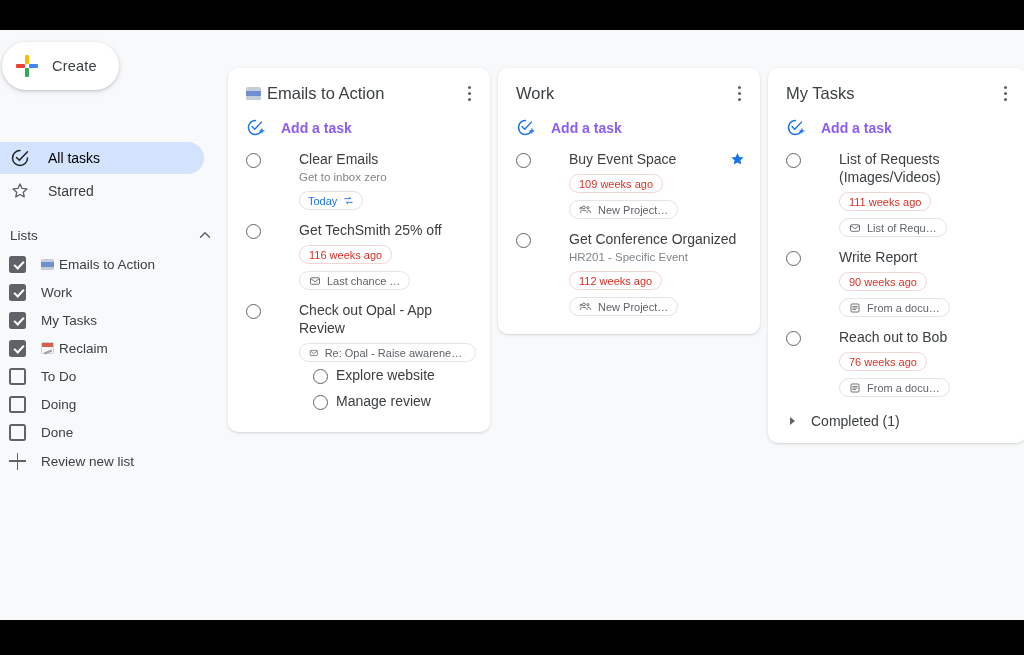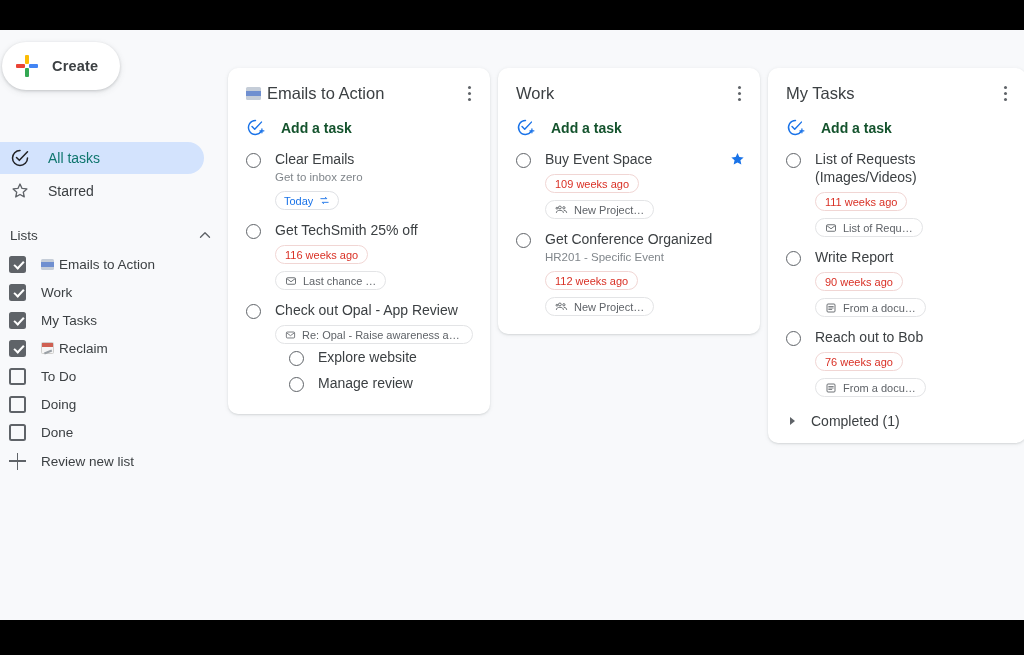--- a/index.html
+++ b/index.html
@@ -20,36 +20,36 @@
     background:#f8f9fb;
   }
   .create-btn{
     position:absolute;left:2px;top:12px;
     display:flex;align-items:center;gap:14px;
     height:48px;padding:0 22px 0 14px;
     background:#fff;border-radius:26px;
     box-shadow:0 1px 3px rgba(60,64,67,.22), 0 2px 7px rgba(60,64,67,.10);
     cursor:pointer;
   }
-  .create-btn .label{font-size:14.5px;color:#3c4043;letter-spacing:.2px;font-weight:bold;}
+  .create-btn .label{font-size:14.5px;color:#3c4043;letter-spacing:.2px;}
   .gplus{position:relative;width:22px;height:22px;flex:none;}
   .gplus i{position:absolute;display:block;border-radius:1px;}
   .gplus .g-l{left:0;top:9px;width:9px;height:4px;background:#ea4335;}
   .gplus .g-r{right:0;top:9px;width:9px;height:4px;background:#4285f4;}
   .gplus .g-t{left:9px;top:0;width:4px;height:9px;background:#fbbc05;}
   .gplus .g-b{left:9px;bottom:0;width:4px;height:9px;background:#34a853;}
 
   .nav{position:absolute;left:0;top:112px;width:228px;}
   .nav-item{
     display:flex;align-items:center;gap:18px;
     height:32px;margin:0 24px 0 0;padding-left:10px;
     border-radius:0 16px 16px 0;cursor:pointer;
     font-size:14px;color:#3c4043;
   }
-  .nav-item.active{background:#d3e3fd;color:#0f766e;}
+  .nav-item.active{background:#d3e3fd;color:#000000;}
   .nav-item + .nav-item{margin-top:1px;}
   .nav-ico{width:20px;height:20px;flex:none;display:block;}
 
   .lists-hdr{
     position:absolute;left:0;top:192px;width:204px;
     display:flex;align-items:center;justify-content:space-between;
     padding:0 12px 0 10px;height:26px;cursor:pointer;gap:7px;
   }
   .lists-hdr .t{font-size:13.5px;color:#3c4043;}
   .lists{position:absolute;left:0;top:220px;width:228px;}
@@ -119,47 +119,47 @@
   .kebab{
     width:22px;height:22px;display:flex;flex-direction:column;
     align-items:center;justify-content:center;gap:3px;cursor:pointer;flex:none;
   }
   .kebab i{width:3px;height:3px;border-radius:50%;background:#5f6368;display:block;}
 
   .addtask{
     display:flex;align-items:center;gap:16px;
     padding:4px 18px 10px 18px;cursor:pointer;
   }
-  .addtask .t{font-size:14px;color:#14532d;font-weight:bold;}
+  .addtask .t{font-size:14px;color:#8b5cf6;font-weight:bold;}
 
   .task{display:flex;gap:14px;padding:3px 14px 8px 18px;}
   .task .circ{
     width:15px;height:15px;border-radius:50%;
     border:1.6px solid #5f6368;box-sizing:border-box;
     margin-top:3px;flex:none;cursor:pointer;
   }
-  .task-body{flex:1;min-width:0;}
+  .task-body{flex:1;min-width:0;margin-left:24px;}
   .task-title-row{display:flex;align-items:flex-start;justify-content:space-between;gap:6px;}
   .task-title{font-size:14px;color:#3c4043;line-height:18px;}
   .task-sub{font-size:11.5px;color:#80868b;line-height:16px;margin-top:1px;}
   .star{flex:none;margin-top:1px;cursor:pointer;}
 
   .chips{display:flex;flex-wrap:wrap;gap:7px;margin-top:6px;}
   .chip{
     display:inline-flex;align-items:center;gap:6px;
     height:19px;padding:0 9px;border-radius:11px;
     border:1px solid #e3e4e6;box-sizing:border-box;
     font-size:11px;color:#5f6368;white-space:nowrap;cursor:pointer;
     background:#fff;max-width:132px;overflow:hidden;
   }
   .chip.date{border-color:#f1d6d4;color:#d93025;}
   .chip.today{border-color:#dfe1e5;color:#1a73e8;padding:0 8px;}
   .chip .ctxt{overflow:hidden;text-overflow:ellipsis;}
 
-  .subtask{display:flex;align-items:center;gap:14px;padding:4px 0 4px 14px;}
+  .subtask{display:flex;align-items:center;gap:8px;padding:4px 0 4px 14px;}
   .subtask .circ{
     width:15px;height:15px;border-radius:50%;
     border:1.6px solid #5f6368;box-sizing:border-box;flex:none;cursor:pointer;
   }
   .subtask .t{font-size:14px;color:#3c4043;}
 
   .completed{
     display:flex;align-items:center;gap:16px;
     padding:8px 18px 4px 22px;cursor:pointer;
   }

